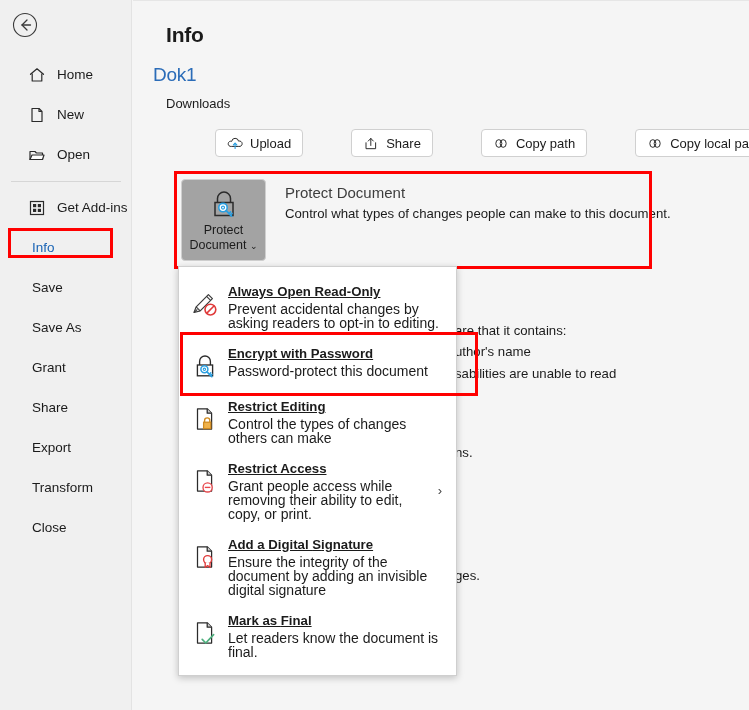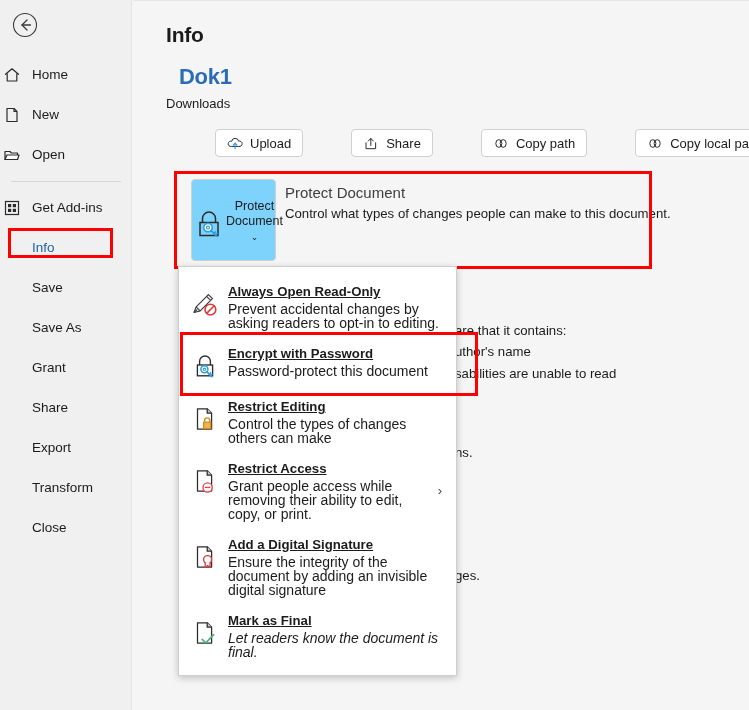--- a/index.html
+++ b/index.html
@@ -46,21 +46,21 @@
     left: 0;
     width: 132px;
     list-style: none;
   }
 
   .nav-item {
     position: relative;
     height: 40px;
     display: flex;
     align-items: center;
-    padding-left: 2px;
+    padding-left: 27px;
     cursor: pointer;
     font-size: 13.5px;
     color: #1b1b1b;
   }
   .nav-item .nav-icon {
     width: 20px;
     height: 20px;
     margin-right: 10px;
     display: flex;
     align-items: center;
@@ -102,25 +102,24 @@
     position: absolute;
     left: 33px; top: 22px;
     font-size: 21px;
     font-weight: bold;
     letter-spacing: -0.2px;
     color: #1b1b1b;
   }
 
   #doc-name {
     position: absolute;
-    left: 46px; top: 63px;
-    font-size: 22px;
+    left: 20px; top: 63px;
+    font-size: 19px;
     color: #2b6cb8;
     letter-spacing: -0.3px;
-    font-weight: bold;
   }
 
   #doc-location {
     position: absolute;
     left: 33px; top: 95px;
     font-size: 13px;
     color: #1b1b1b;
   }
 
   
@@ -160,30 +159,30 @@
     top: 170px;
     width: 478px;
     height: 98px;
     border: 3px solid #ff0000;
     pointer-events: none;
     z-index: 6;
   }
 
   #protect-document-button {
     position: absolute;
-    left: 58px;  
+    left: 48px;  
     top: 178px;
     width: 85px;
     height: 82px;
-    background: #7dd3fc;
+    background: #a3a3a3;
     border: 1px solid #cfcfcf;
     border-radius: 4px;
     cursor: pointer;
     display: flex;
-    flex-direction: row;
+    flex-direction: column;
     align-items: center;
     z-index: 4;
   }
   #protect-document-button .pd-icon {
     margin-top: 8px;
     width: 34px; height: 32px;
   }
   #protect-document-button .pd-label {
     font-size: 12.5px;
     line-height: 15px;
@@ -555,21 +554,21 @@
     <div class="menu-item">
       <span class="m-icon">
         <svg width="28" height="28" viewBox="0 0 28 28">
           <path d="M6.5 3.8 H16.2 L20.6 8.2 V24 H6.5 Z" fill="#fff" stroke="#2b2b2b" stroke-width="1.25" stroke-linejoin="round"></path>
           <path d="M16.2 3.8 V8.2 H20.6" fill="#cfcfcf" stroke="#2b2b2b" stroke-width="1.25" stroke-linejoin="round"></path>
           <path d="M11.2 20.4 L14.8 24 L22.6 15.6" fill="none" stroke="#4caf7d" stroke-width="1.7" stroke-linecap="round" stroke-linejoin="round"></path>
         </svg>
       </span>
       <span class="menu-text">
         <span class="menu-title"><span>Mark as </span><u>F</u><span>inal</span></span>
-        <span class="menu-desc" style="display:block;font-style:italic;">Let readers know the document is final.</span>
+        <span class="menu-desc" style="display:block;">Let readers know the document is final.</span>
       </span>
     </div>
 
   </div>
 
   <div id="red-box-encrypt"></div>
 
 </div>
 
 </body></html>

